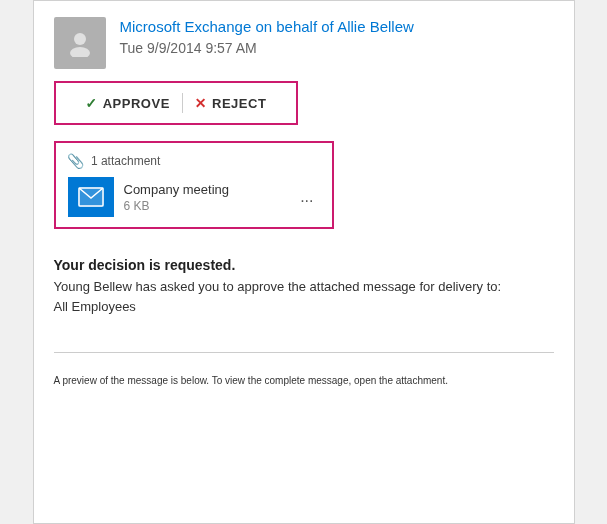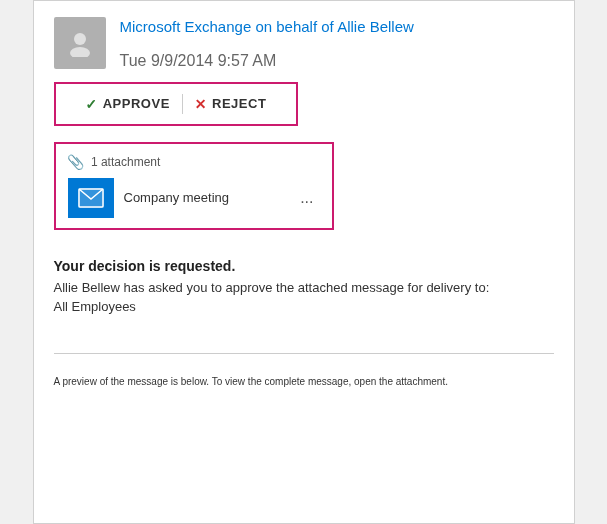--- a/index.html
+++ b/index.html
@@ -45,22 +45,22 @@
       justify-content: center;
     }
     .sender-name {
       color: #0078d4;
       font-size: 15px;
       font-weight: 400;
       line-height: 1.3;
     }
     .sender-date {
       color: #666;
-      font-size: 16px;
-      margin-top: 15px;
+      font-size: 14px;
+      margin-top: 3px;
     }
     .action-bar {
       display: flex;
       align-items: center;
       gap: 0;
       padding: 8px 20px;
       border: 2px solid #cc1a6e;
       margin: 0 20px 16px 20px;
       width: fit-content;
     }
@@ -255,27 +255,28 @@
     <div class="attachment-item">
       <div class="attachment-thumb">
         <svg width="26" height="20" viewBox="0 0 26 20" fill="none" xmlns="http://www.w3.org/2000/svg">
           <rect x="0" y="0" width="26" height="20" rx="1" fill="white" fill-opacity="0.2"></rect>
           <path d="M1 1 L13 11 L25 1" stroke="white" stroke-width="1.5" fill="none"></path>
           <rect x="1" y="1" width="24" height="18" rx="1" stroke="white" stroke-width="1.5" fill="none"></rect>
         </svg>
       </div>
       <div class="attachment-info">
         <div class="attachment-name">Company meeting</div>
+        <div class="attachment-size">6 KB</div>
       </div>
       <span class="attachment-more">...</span>
     </div>
   </div>
 
   <div class="email-body">
     <div class="body-heading">Your decision is requested.</div>
-    <div class="body-text">Allie Bellew has asked you to approve the attached message for delivery to:</div>
+    <div class="body-text">Young Bellew has asked you to approve the attached message for delivery to:</div>
     <div class="body-text">All Employees</div>
   </div>
 
   <hr class="horizontal-rule">
 
   <div class="preview-text">A preview of the message is below. To view the complete message, open the attachment.</div>
 </div>
 
 </body></html>

